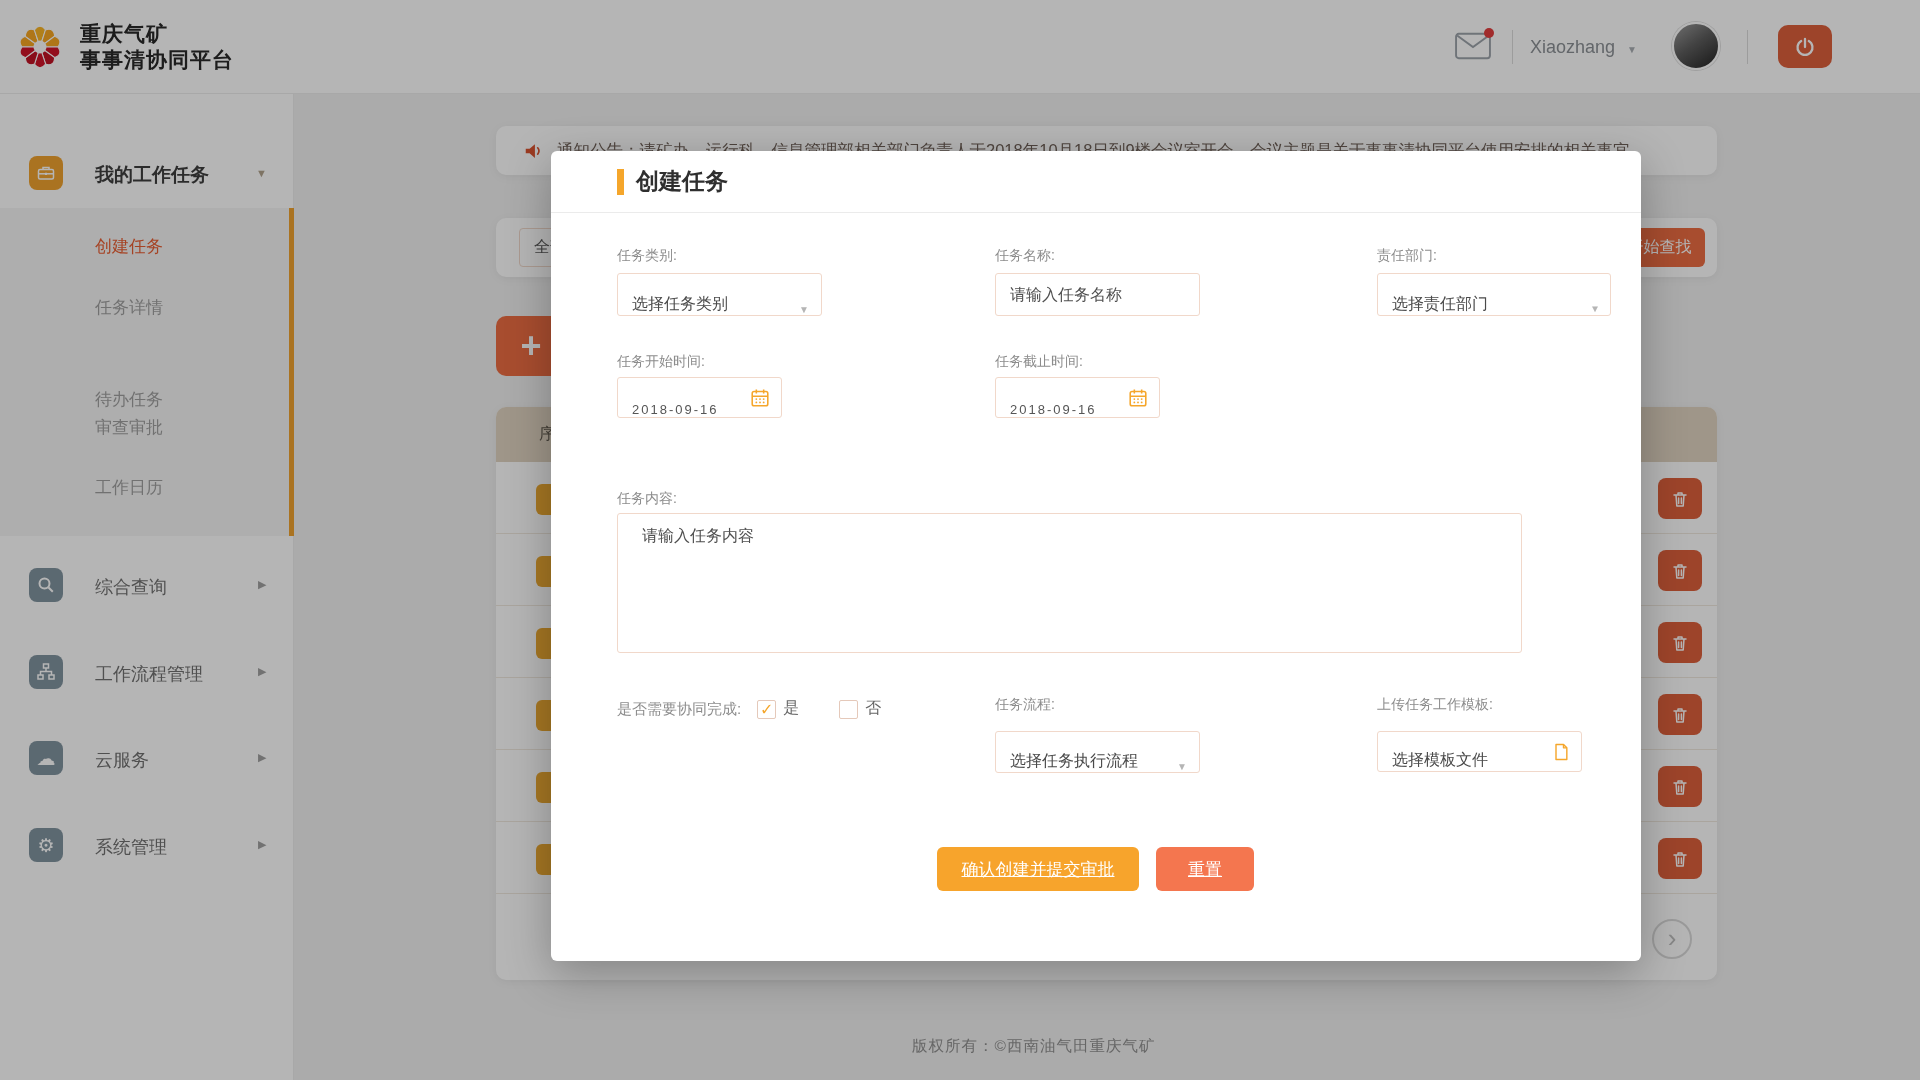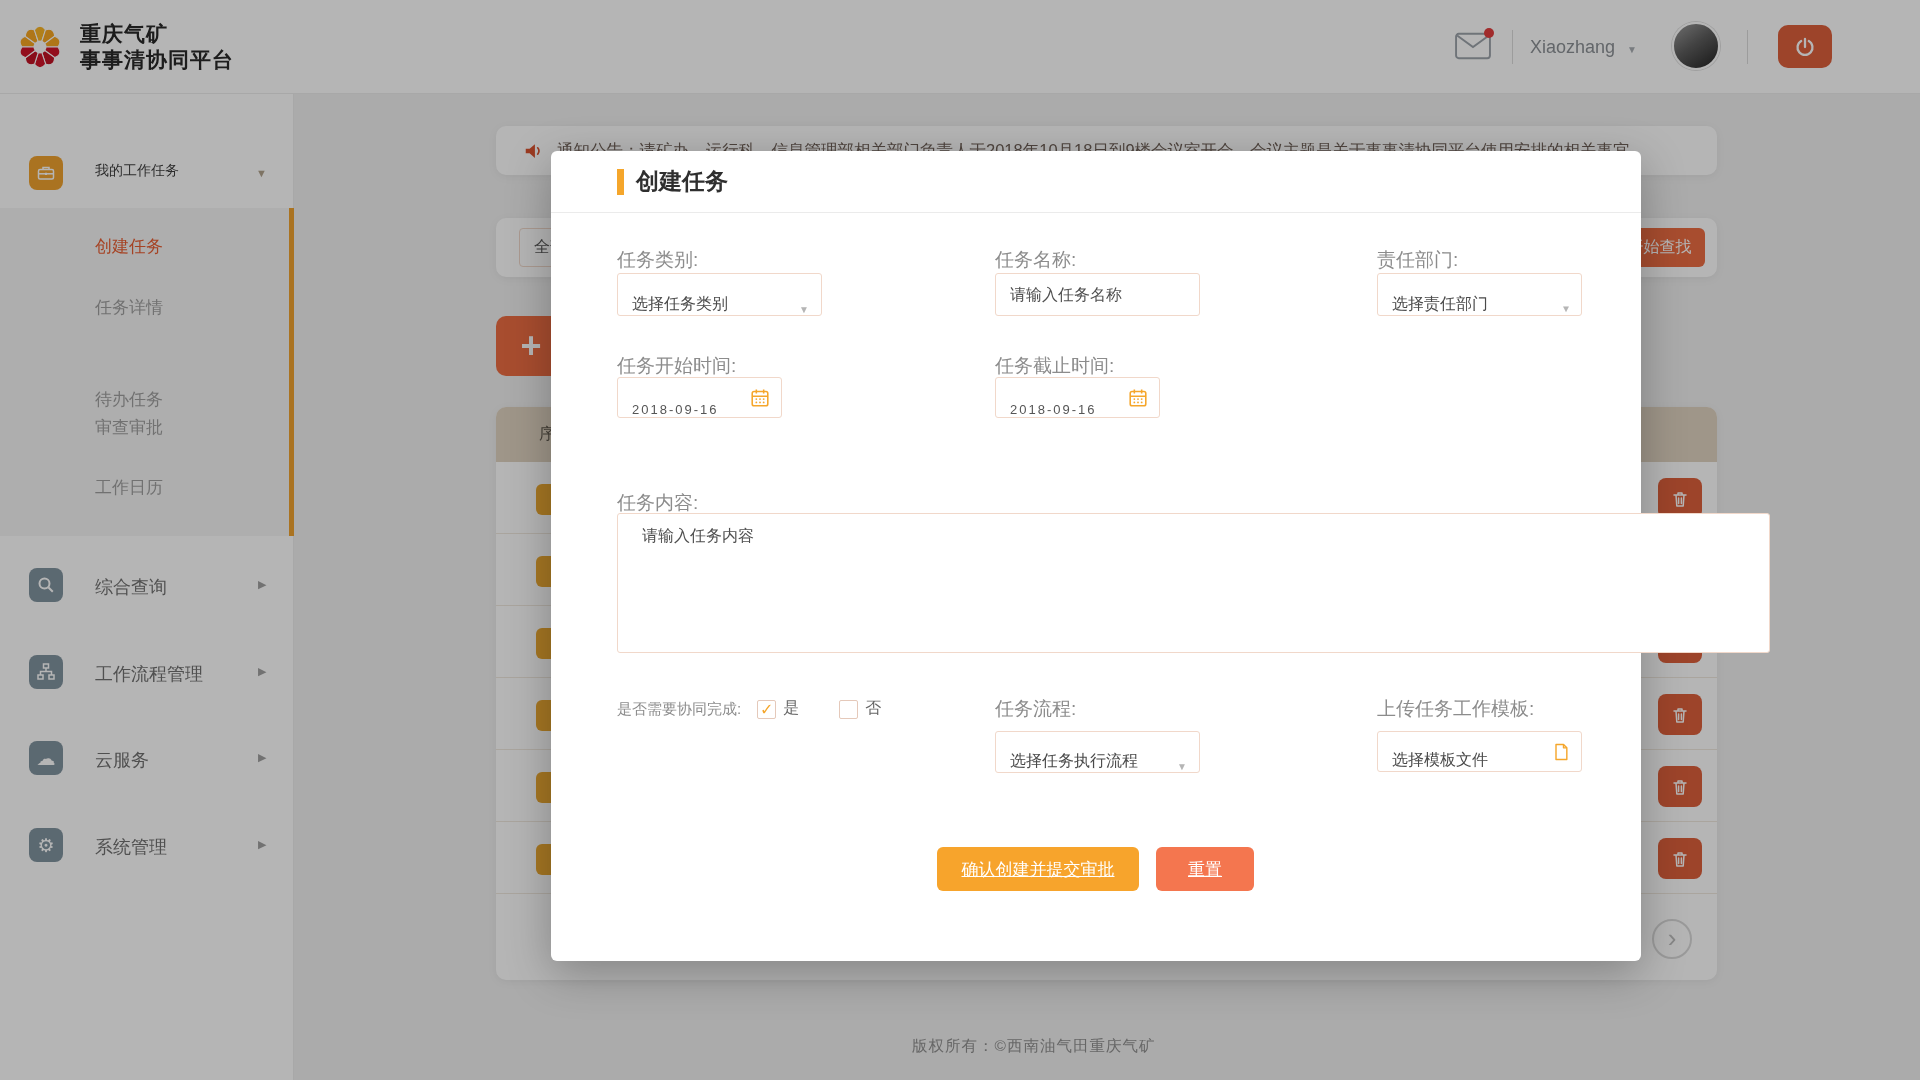--- a/index.html
+++ b/index.html
@@ -26,21 +26,21 @@
     background:linear-gradient(145deg,#9a9a9a 0%,#5c5c5c 45%,#1f1f1f 100%);
     border:2px solid #fff;box-shadow:0 0 0 1px #e0e0e0;cursor:pointer;}
   .pwr{position:absolute;left:1778px;top:25px;width:54px;height:43px;border:none;border-radius:10px;
     background:var(--red-deep);display:flex;align-items:center;justify-content:center;cursor:pointer;}
 
   
   .sb{position:absolute;left:0;top:94px;width:294px;height:986px;background:#fff;border-right:1px solid #ececec;z-index:1;}
   .tile{width:34px;height:34px;border-radius:8px;display:flex;align-items:center;justify-content:center;position:absolute;left:29px;}
   .sb-primary{position:absolute;left:0;top:53px;width:294px;height:56px;cursor:pointer;}
   .sb-primary .tile{top:9px;background:var(--amber-tile);}
-  .sb-primary .lbl{position:absolute;left:95px;top:15px;font-size:14px;font-weight:400;color:#3c3c3c;}
+  .sb-primary .lbl{position:absolute;left:95px;top:15px;font-size:19px;font-weight:700;color:#3c3c3c;}
   .sb-primary .caret{position:absolute;left:256px;top:20px;font-size:11px;color:#b0a28c;}
   .submenu{position:absolute;left:0;top:114px;width:294px;height:328px;background:#f5f5f5;border-right:5px solid var(--amber-tile);}
   .submenu .it{position:absolute;left:95px;font-size:17px;color:#9e9e9e;cursor:pointer;}
   .submenu .it.active{color:var(--active);}
   .sb-sec{position:absolute;left:0;width:294px;height:56px;cursor:pointer;}
   .sb-sec .tile{top:0;background:var(--slate);}
   .sb-sec .lbl{position:absolute;left:95px;top:7px;font-size:18px;color:#6f6f6f;}
   .sb-sec .arr{position:absolute;left:258px;top:10px;font-size:11px;color:#a0a0a0;}
   .uglyph{color:#fff;font-size:19px;line-height:1;}
 
@@ -68,21 +68,21 @@
     color:#bdbdbd;font-size:26px;line-height:34px;text-align:center;cursor:pointer;background:#fff;}
   .copyright{position:absolute;left:618px;top:942px;font-size:15.5px;color:#8f8f8f;letter-spacing:1px;}
 
   
   .overlay{position:absolute;inset:0;background:rgba(10,10,10,.30);z-index:40;}
   .modal{position:absolute;left:551px;top:151px;width:1090px;height:810px;background:#fff;border-radius:6px;
     box-shadow:0 12px 45px rgba(0,0,0,.28);z-index:50;}
   .m-head{height:62px;border-bottom:1px solid #ebebeb;display:flex;align-items:center;padding-left:66px;}
   .m-bar{width:7px;height:26px;background:var(--amber);margin-right:12px;}
   .m-title{font-size:23px;font-weight:700;color:#2f2f2f;}
-  .f-label{position:absolute;font-size:19px;color:var(--label);}
+  .f-label{position:absolute;font-size:14px;color:var(--label);}
   .ctrl{position:absolute;height:43px;border:1px solid var(--border-soft);border-radius:3px;background:#fff;
     font-size:16px;color:var(--text);display:flex;align-items:flex-end;padding-left:14px;}
   .ctrl .caret{position:absolute;right:12px;font-size:10px;color:#b5b5b5;}
   .ctrl .right-ic{position:absolute;right:10px;top:50%;transform:translateY(-50%);display:flex;}
   input.ctrl,textarea.ctrl{font-family:inherit;outline:none;display:block;}
   input.ctrl::placeholder,textarea.ctrl::placeholder{color:#4f4f4f;opacity:1;}
   .date-txt{letter-spacing:2px;color:#555;font-size:13px;}
   textarea.ctrl{padding:12px 14px;resize:none;}
   .cb-row{position:absolute;display:flex;align-items:flex-end;font-size:15px;color:var(--label);}
   .cb{width:19px;height:19px;border:1px solid #e5c9ba;border-radius:2px;background:#fff;display:inline-flex;
@@ -295,21 +295,21 @@
     <span class="f-label" style="left:66px;top:96px;">任务类别:</span>
     <div class="ctrl" style="left:66px;top:122px;width:205px;">
       <span>选择任务类别</span>
       <span class="caret">▼</span>
     </div>
 
     <span class="f-label" style="left:444px;top:96px;">任务名称:</span>
     <input class="ctrl" style="left: 444px; top: 122px; width: 205px;" placeholder="请输入任务名称">
 
     <span class="f-label" style="left:826px;top:96px;">责任部门:</span>
-    <div class="ctrl" style="left:826px;top:122px;width:205px;font-family:Liberation Mono, monospace;">
+    <div class="ctrl" style="left:826px;top:122px;width:234px;font-family:Liberation Mono, monospace;">
       <span>选择责任部门</span>
       <span class="caret">▼</span>
     </div>
 
     <span class="f-label" style="left:66px;top:202px;">任务开始时间:</span>
     <div class="ctrl" style="left:66px;top:226px;width:165px;height:41px;">
       <span class="date-txt">2018-09-16</span>
       <span class="right-ic">
         <svg width="22" height="22" viewBox="0 0 24 24" fill="none" stroke="#f5a62b" stroke-width="1.7">
           <rect x="3.5" y="5" width="17" height="15.5" rx="2"></rect>
@@ -339,21 +339,21 @@
               <circle cx="16" cy="13.2" r="1"></circle>
               <circle cx="8" cy="16.8" r="1"></circle>
               <circle cx="12" cy="16.8" r="1"></circle>
               <circle cx="16" cy="16.8" r="1"></circle>
             </g>
         </svg>
       </span>
     </div>
 
     <span class="f-label" style="left:66px;top:339px;">任务内容:</span>
-    <textarea class="ctrl" style="left: 66px; top: 362px; width: 1153px; height: 140px; padding-left: 24px;" placeholder="请输入任务内容"></textarea>
+    <textarea class="ctrl" style="left: 66px; top: 362px; width: 905px; height: 140px; padding-left: 24px;" placeholder="请输入任务内容"></textarea>
 
     <div class="cb-row" style="left:66px;top:547px;">
       <span>是否需要协同完成:</span>
       <span class="cb" style="margin-left:16px;">
           <span class="tick">✓</span>
         </span>
       <span class="cb-lab">是</span>
       <span class="cb" style="margin-left:40px;"></span>
       <span class="cb-lab">否</span>
     </div>

